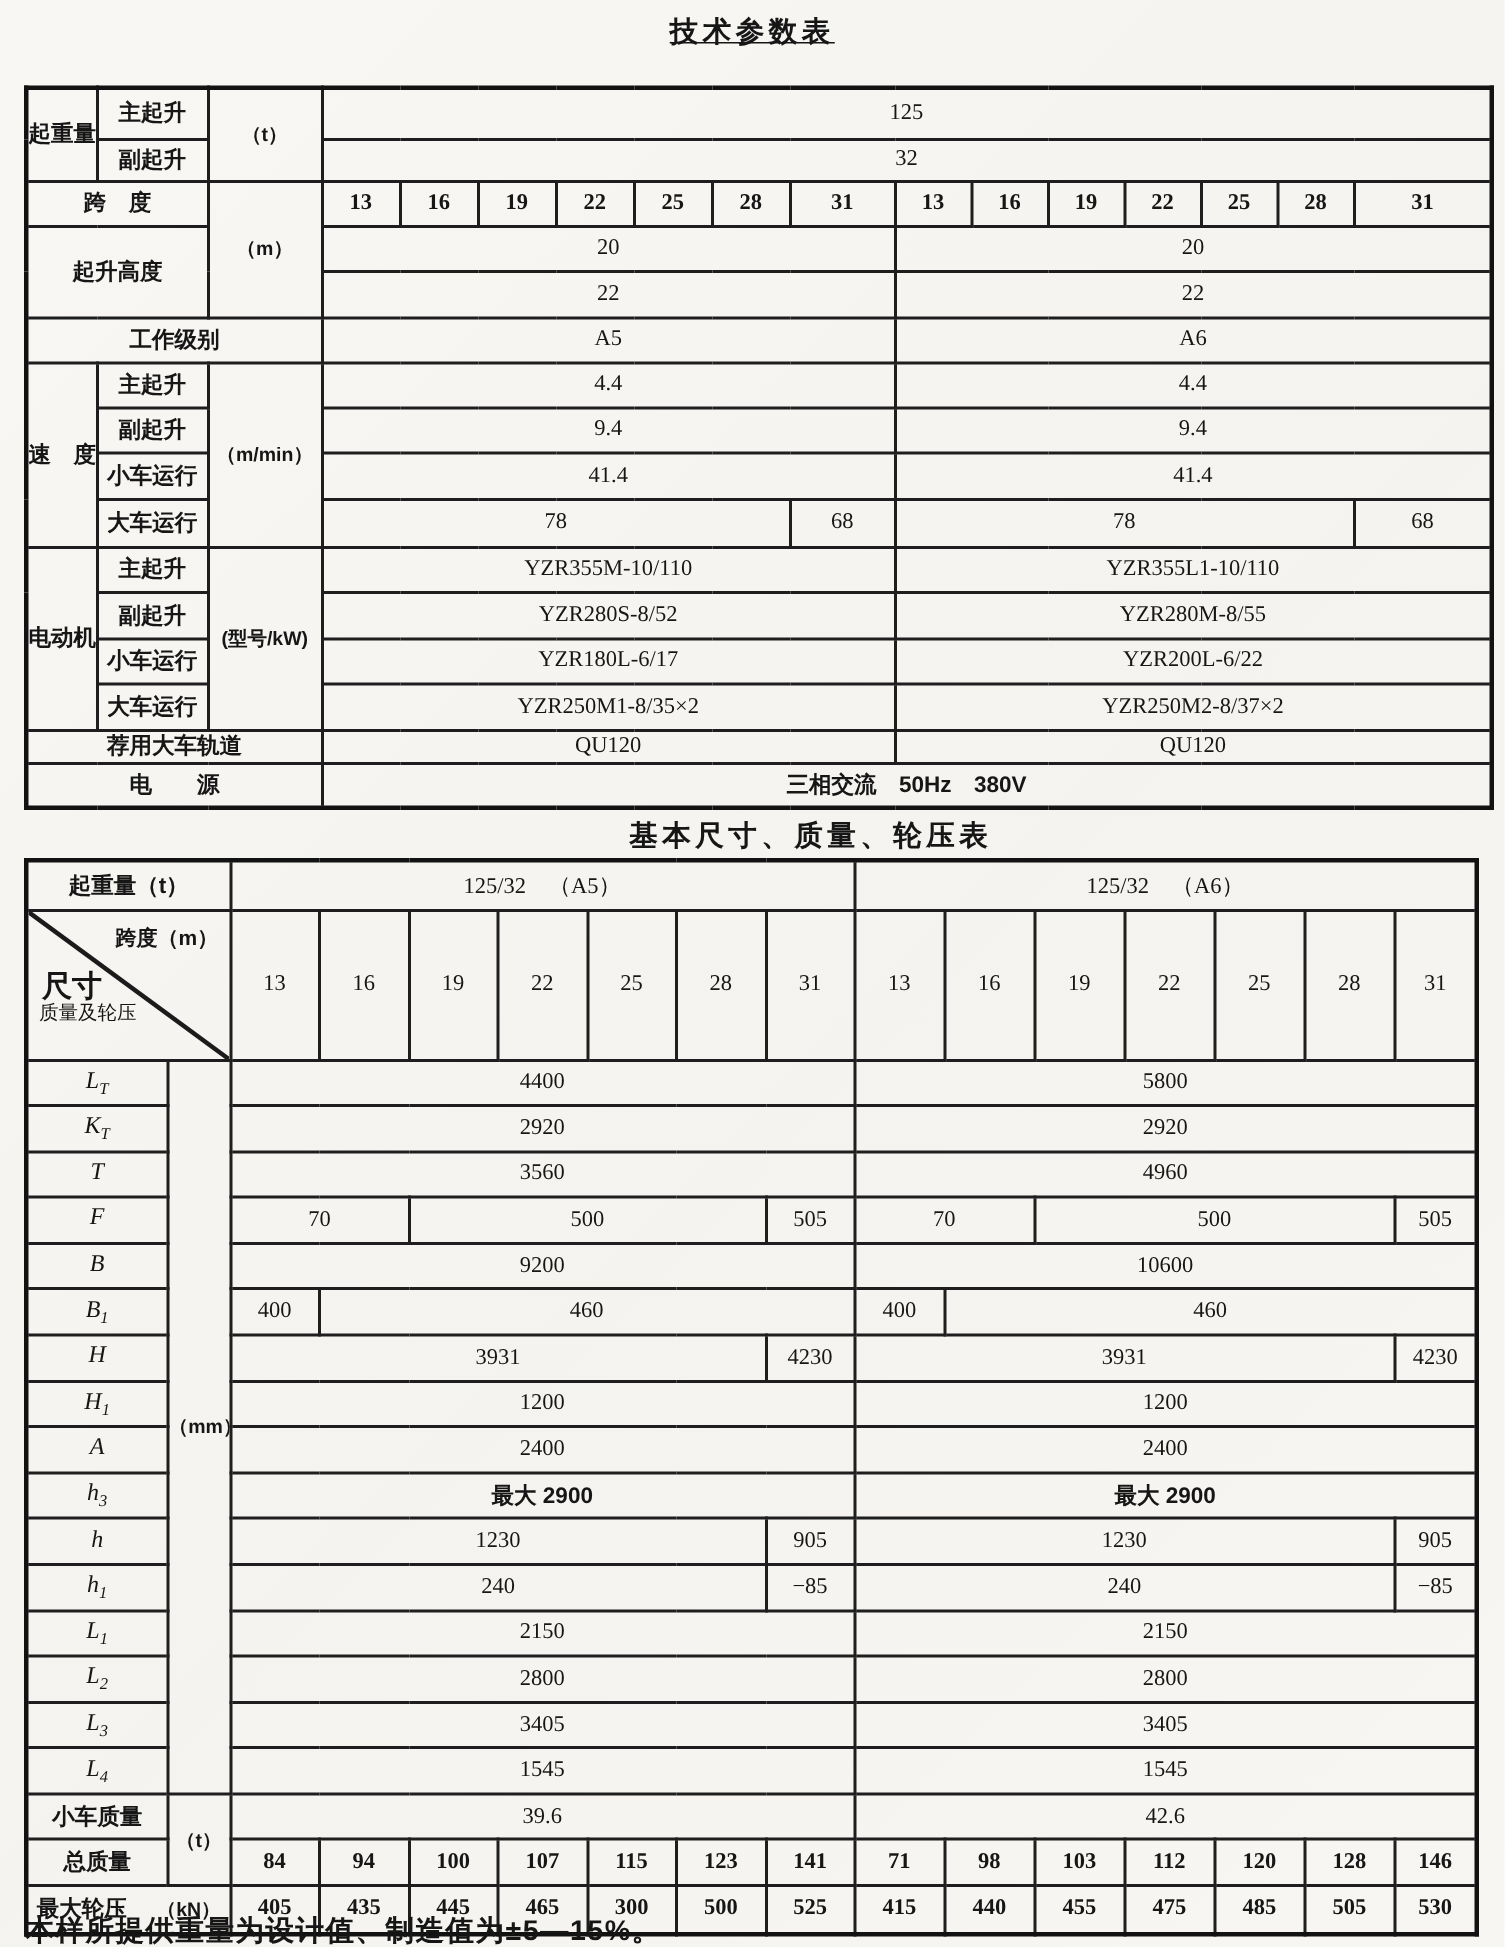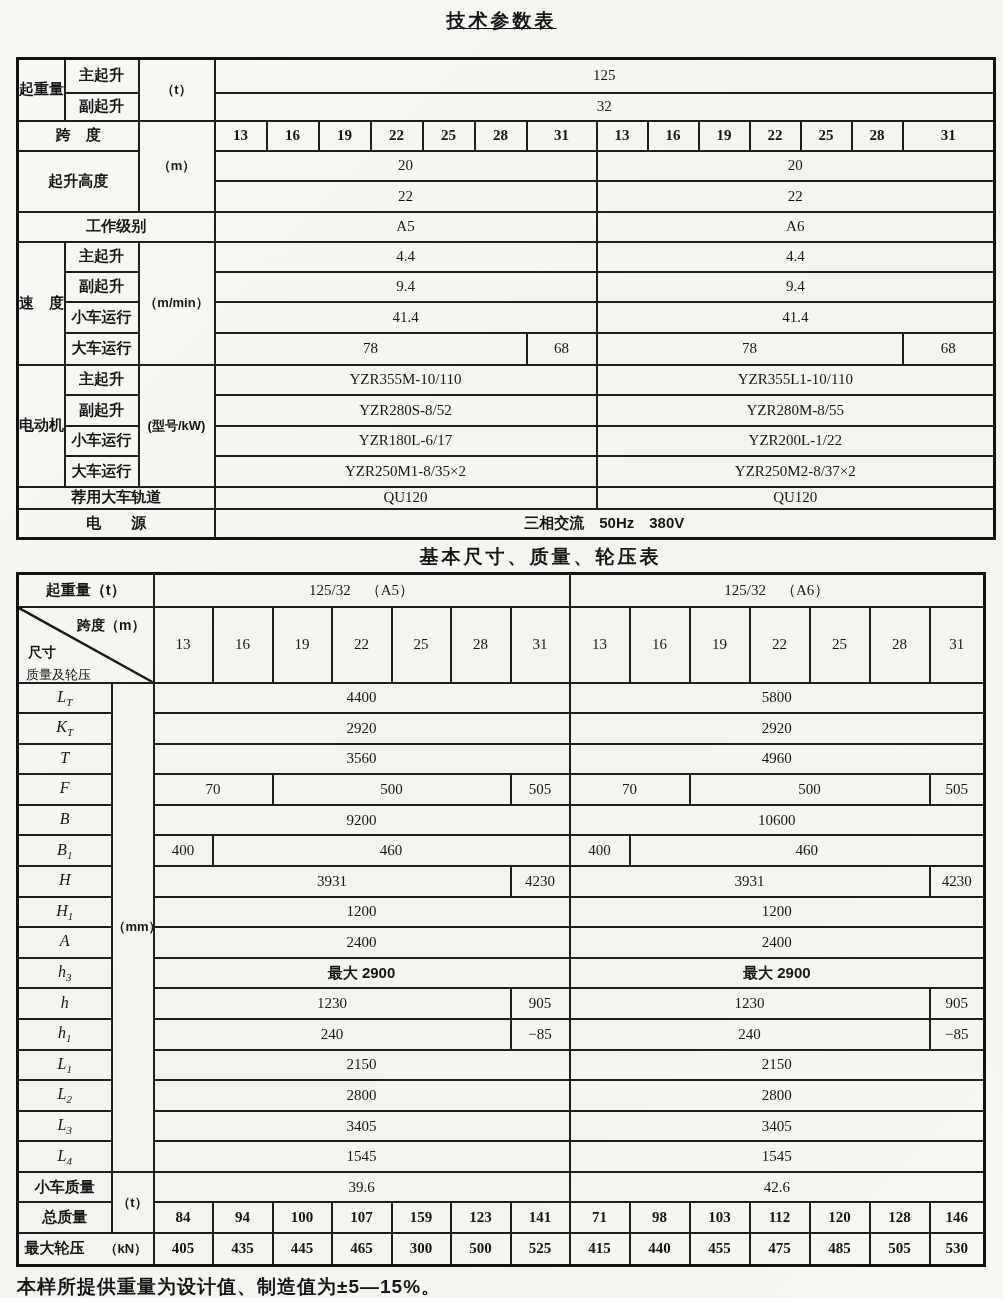--- a/index.html
+++ b/index.html
@@ -18,25 +18,25 @@
   #t2{top:572px;width:967px;}
   td{border:2px solid #1e1e1e;text-align:center;vertical-align:middle;
     padding:0;overflow:hidden;white-space:nowrap;}
   .lab{font-weight:bold;font-family:"Liberation Sans",sans-serif;font-size:15px;}
   .unit{font-weight:bold;font-family:"Liberation Sans",sans-serif;font-size:13px;}
   .num{font-family:"Liberation Serif",serif;font-size:15px;font-weight:normal;}
   .bnum{font-weight:bold;}
   .var-cell i{font-family:"Liberation Serif",serif;font-style:italic;font-size:16px;font-weight:normal;}
   .var-cell sub{font-family:"Liberation Serif",serif;font-style:italic;font-size:11px;}
   .h34{height:34px}.h28{height:28px}.h30{height:30px}.h31{height:31px}.h32{height:32px}
-  .h22{height:22px}.h23{height:30px}.h33{height:33px}.h80{height:76px}.hd{height:30.6px}
+  .h22{height:22px}.h23{height:30px}.h33{height:33px}.h80{height:100px}.hd{height:30.6px}
   .diag{position:relative;padding:0;}
   .diagline{position:absolute;left:0;top:0;width:100%;height:100%;display:block;}
   .dg-top{position:absolute;top:9px;left:58px;font-weight:bold;font-size:14px;}
-  .dg-l1{position:absolute;top:36px;left:9px;font-weight:bold;font-size:14px;text-align:right;}
+  .dg-l1{position:absolute;top:36px;left:9px;font-weight:bold;font-size:20px;text-align:right;}
   .dg-l2{position:absolute;top:58px;left:7px;font-weight:normal;font-size:13px;}
   .wheel-label{display:table-cell;}
   .wheel-label .lab{margin-right:20px;}
   #footnote{position:absolute;left:17px;top:1274px;font-size:19px;font-weight:bold;letter-spacing:1px;}
 </style>
 </head>
 <body>
 
 <div class="title" id="title1">技术参数表</div>
 
@@ -135,21 +135,21 @@
     <td class="num" colspan="7">YZR355L1-10/110</td>
   </tr>
   <tr class="h31">
     <td class="lab">副起升</td>
     <td class="num" colspan="7">YZR280S-8/52</td>
     <td class="num" colspan="7">YZR280M-8/55</td>
   </tr>
   <tr class="h30">
     <td class="lab">小车运行</td>
     <td class="num" colspan="7">YZR180L-6/17</td>
-    <td class="num" colspan="7">YZR200L-1/22</td>
+    <td class="num" colspan="7">YZR200L-6/22</td>
   </tr>
   <tr class="h31">
     <td class="lab">大车运行</td>
     <td class="num" colspan="7">YZR250M1-8/35×2</td>
     <td class="num" colspan="7">YZR250M2-8/37×2</td>
   </tr>
   <tr class="h22">
     <td class="lab" colspan="3">荐用大车轨道</td>
     <td class="num" colspan="7">QU120</td>
     <td class="num" colspan="7">QU120</td>
@@ -310,21 +310,21 @@
     <td class="unit" rowspan="2">（t）</td>
     <td class="num" colspan="7">39.6</td>
     <td class="num" colspan="7">42.6</td>
   </tr>
   <tr class="h31">
     <td class="lab">总质量</td>
     <td class="num bnum">84</td>
     <td class="num bnum">94</td>
     <td class="num bnum">100</td>
     <td class="num bnum">107</td>
-    <td class="num bnum">159</td>
+    <td class="num bnum">115</td>
     <td class="num bnum">123</td>
     <td class="num bnum">141</td>
     <td class="num bnum">71</td>
     <td class="num bnum">98</td>
     <td class="num bnum">103</td>
     <td class="num bnum">112</td>
     <td class="num bnum">120</td>
     <td class="num bnum">128</td>
     <td class="num bnum">146</td>
   </tr>

